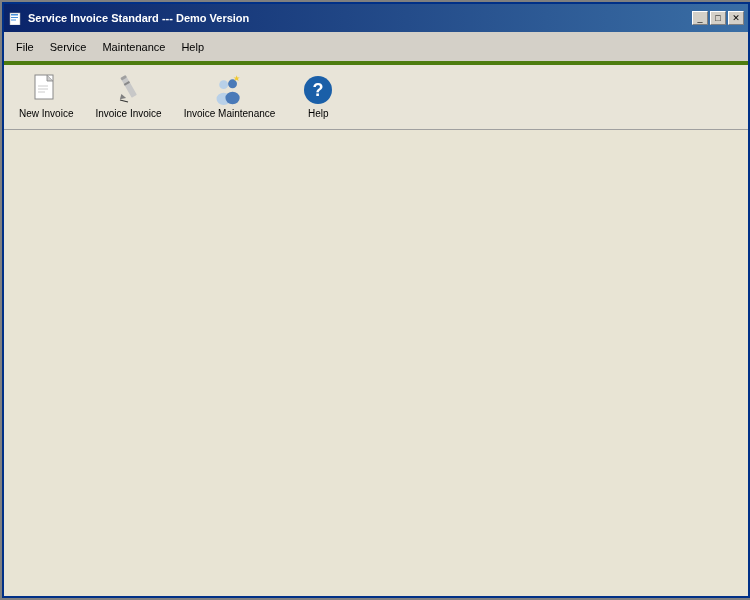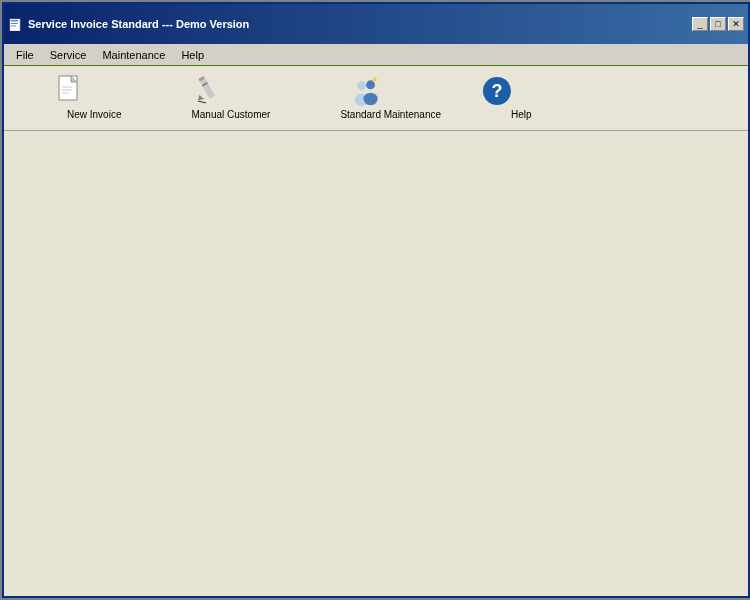--- a/index.html
+++ b/index.html
@@ -18,21 +18,21 @@
       margin: 2px;
       border: 2px solid #003087;
       background: #d4d0c8;
       display: flex;
       flex-direction: column;
     }
 
     .title-bar {
       background: linear-gradient(to right, #0a246a, #3a6ea5);
       color: white;
-      height: 40px;
+      height: 28px;
       display: flex;
       align-items: center;
       padding: 0 4px;
       justify-content: space-between;
       flex-shrink: 0;
     }
 
     .title-bar-left {
       display: flex;
       align-items: center;
@@ -72,25 +72,25 @@
       cursor: pointer;
       color: #000;
     }
 
     .title-btn.close-btn {
       background: #d4d0c8;
     }
 
     .menu-bar {
       background: #d4d0c8;
-      height: 22px;
+      height: 33px;
       display: flex;
       align-items: center;
       padding: 0 4px;
-      border-bottom: 1px solid #4d7c0f;
+      border-bottom: 4px solid #4d7c0f;
       flex-shrink: 0;
     }
 
     .menu-item {
       padding: 2px 8px;
       font-size: 11px;
       cursor: pointer;
       color: #000;
     }
 
@@ -122,21 +122,20 @@
       align-items: center;
       justify-content: center;
       margin-bottom: 2px;
     }
 
     .toolbar-btn-label {
       font-size: 10px;
       color: #000;
       text-align: center;
       line-height: 1.2;
-      margin-left: 48px;
     }
 
     .content-area {
       flex: 1;
       background: #e8e4d4;
     }
   </style>
 </head>
 <body>
 
@@ -197,37 +196,37 @@
 
           <polygon points="5,24 9,20 11,26" fill="#808080" transform="rotate(-30 8 23)"></polygon>
 
           <rect x="13" y="1" width="6" height="3" rx="1" fill="#a0a0a0" transform="rotate(-30 15 15)"></rect>
 
           <rect x="13" y="8" width="6" height="2" fill="#888" transform="rotate(-30 15 15)"></rect>
 
           <line x1="6" y1="26" x2="14" y2="28" stroke="#333" stroke-width="1.2"></line>
         </svg>
       </div>
-      <div class="toolbar-btn-label">Manual Customer</div>
+      <div class="toolbar-btn-label">Invoice Invoice</div>
     </div>
 
     <div class="toolbar-btn">
       <div class="toolbar-btn-icon">
         <svg width="36" height="32" viewBox="0 0 36 32">
 
           <circle cx="12" cy="10" r="5" fill="#b8d0e8"></circle>
           <ellipse cx="12" cy="26" rx="8" ry="7" fill="#b8d0e8"></ellipse>
 
           <circle cx="22" cy="9" r="5" fill="#4a7ab8"></circle>
           <ellipse cx="22" cy="25" rx="8" ry="7" fill="#4a7ab8"></ellipse>
 
           <polygon points="28,0 29.2,3.6 33,3.6 30,5.8 31.2,9.4 28,7.2 24.8,9.4 26,5.8 23,3.6 26.8,3.6" fill="#f0c830" transform="scale(0.7) translate(10,-1)"></polygon>
         </svg>
       </div>
-      <div class="toolbar-btn-label">Standard Maintenance</div>
+      <div class="toolbar-btn-label">Invoice Maintenance</div>
     </div>
 
 
     <div class="toolbar-btn">
       <div class="toolbar-btn-icon">
         <svg width="32" height="32" viewBox="0 0 32 32">
           <circle cx="16" cy="16" r="14" fill="#1a5fa8"></circle>
           <text x="16" y="22" text-anchor="middle" fill="white" font-size="18" font-weight="bold" font-family="Arial">?</text>
         </svg>
       </div>

